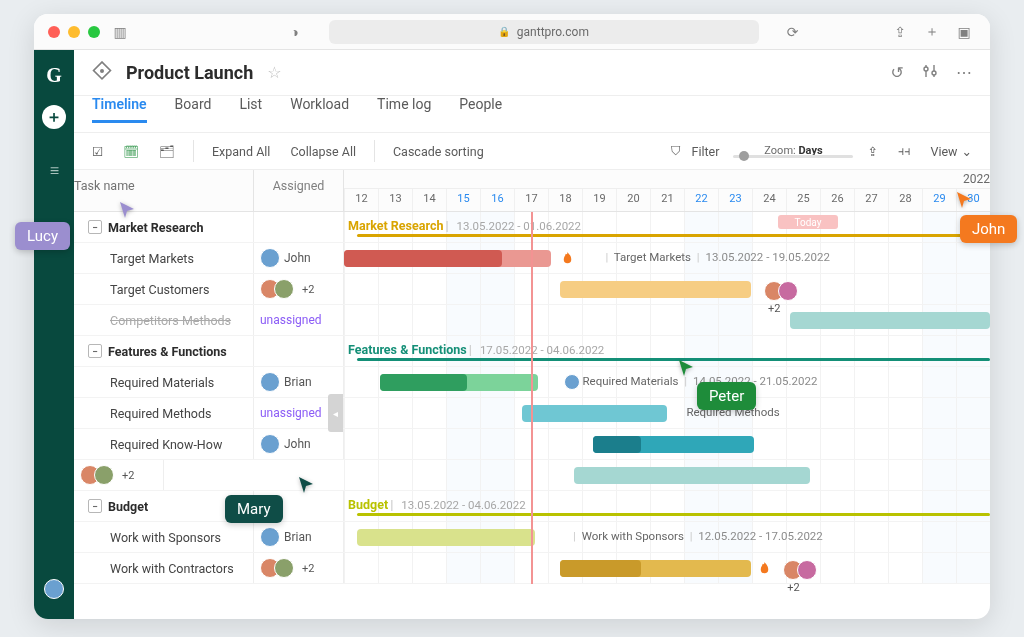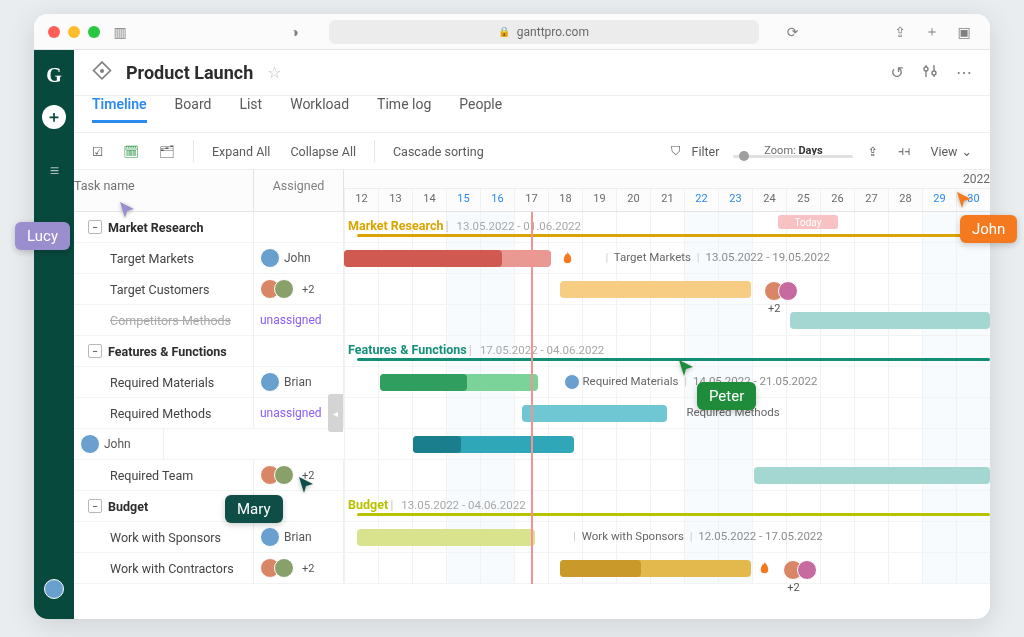--- a/index.html
+++ b/index.html
@@ -301,31 +301,31 @@
               <div class="rass">
                 <span class="un">unassigned</span>
               </div>
               <div class="rtime">
                 <div class="collapse-stub">◂</div>
                 <div class="bar" style="background: rgb(111, 199, 211); left: 177.65px; width: 145.35px;"></div>
                 <div class="barlabel" style="left: 342.38px;"><span style="color:#666">Required Methods</span></div>
               </div>
             </div>
             <div class="row">
+              <div class="rname sub">Required Know-How</div>
               <div class="rass">
                 <span class="av a2"></span>
                 <span>John</span>
               </div>
               <div class="rtime">
                 <div class="bar" style="background: rgb(47, 167, 184); left: 248.71px; width: 161.5px;"></div>
                 <div class="bar" style="background: rgb(27, 126, 140); left: 248.71px; width: 48.45px;"></div>
               </div>
             </div>
             <div class="row">
-              <div class="rname sub">Required Team</div>
               <div class="rass">
                 <span class="avs">
                   <span class="av a1"></span>
                   <span class="av a3"></span>
                 </span>
                 <span class="plusn">+2</span>
               </div>
               <div class="rtime">
                 <div class="bar" style="background: rgb(165, 215, 210); left: 410.21px; width: 235.79px;"></div>
               </div>

